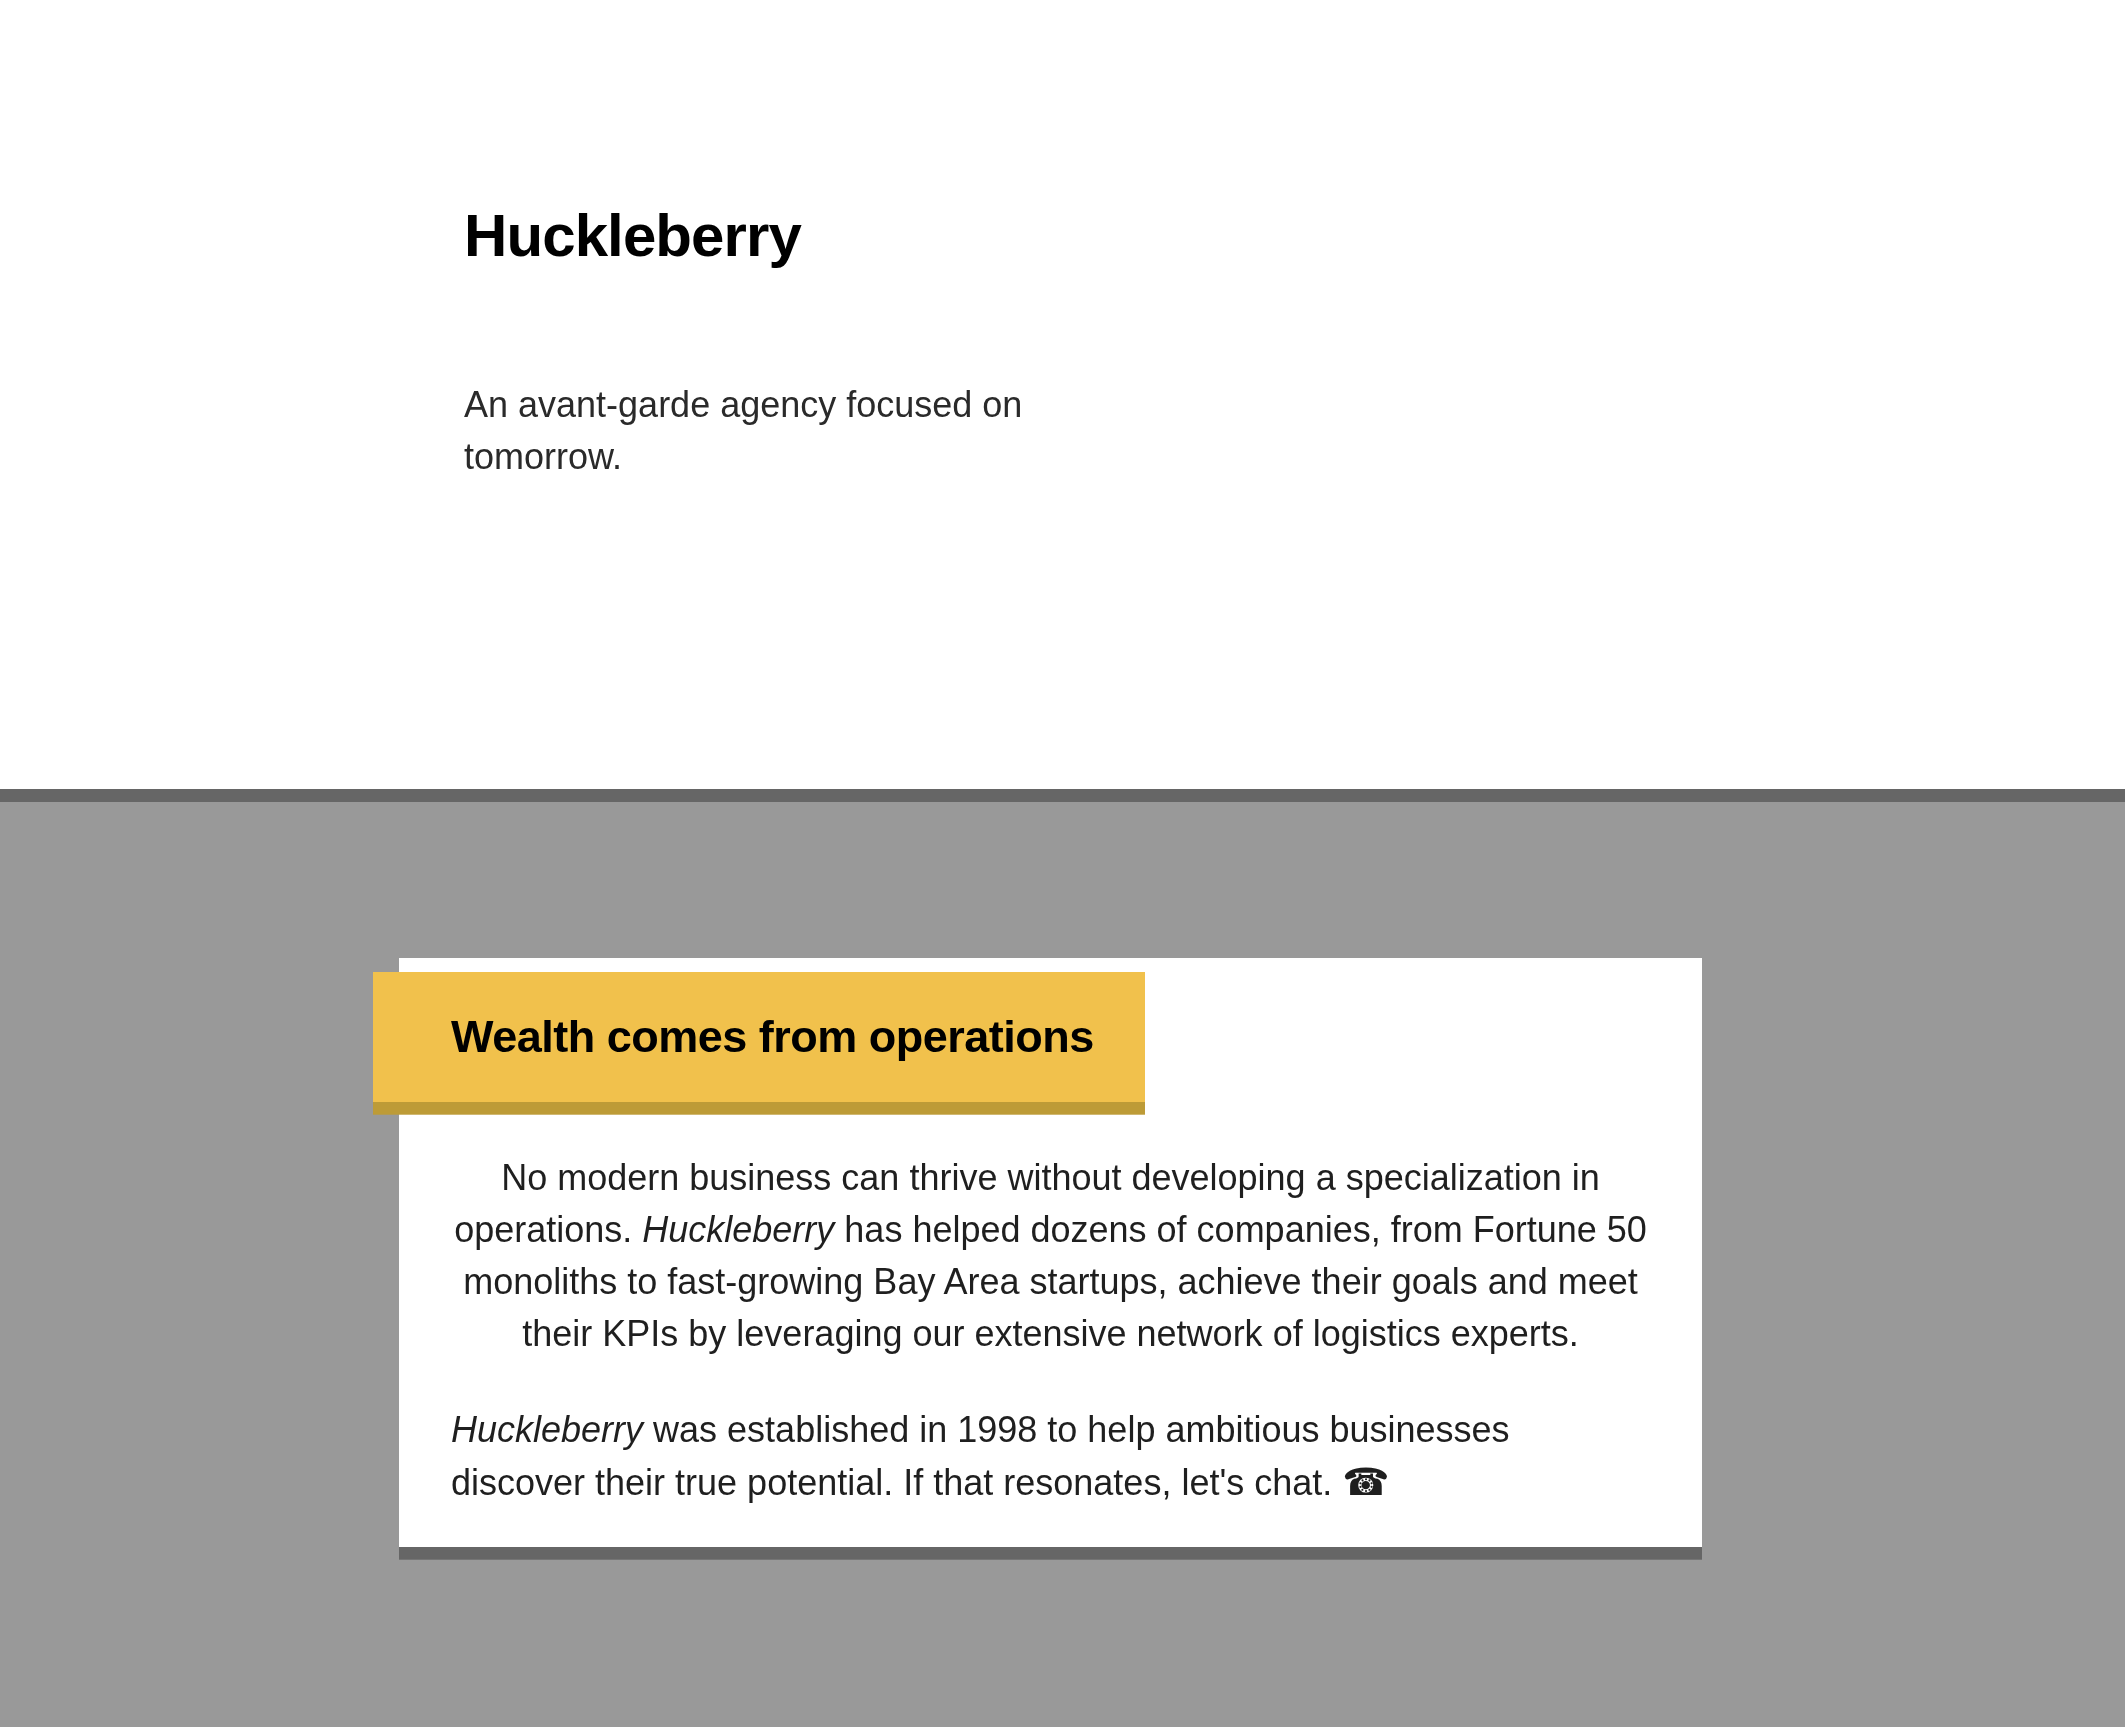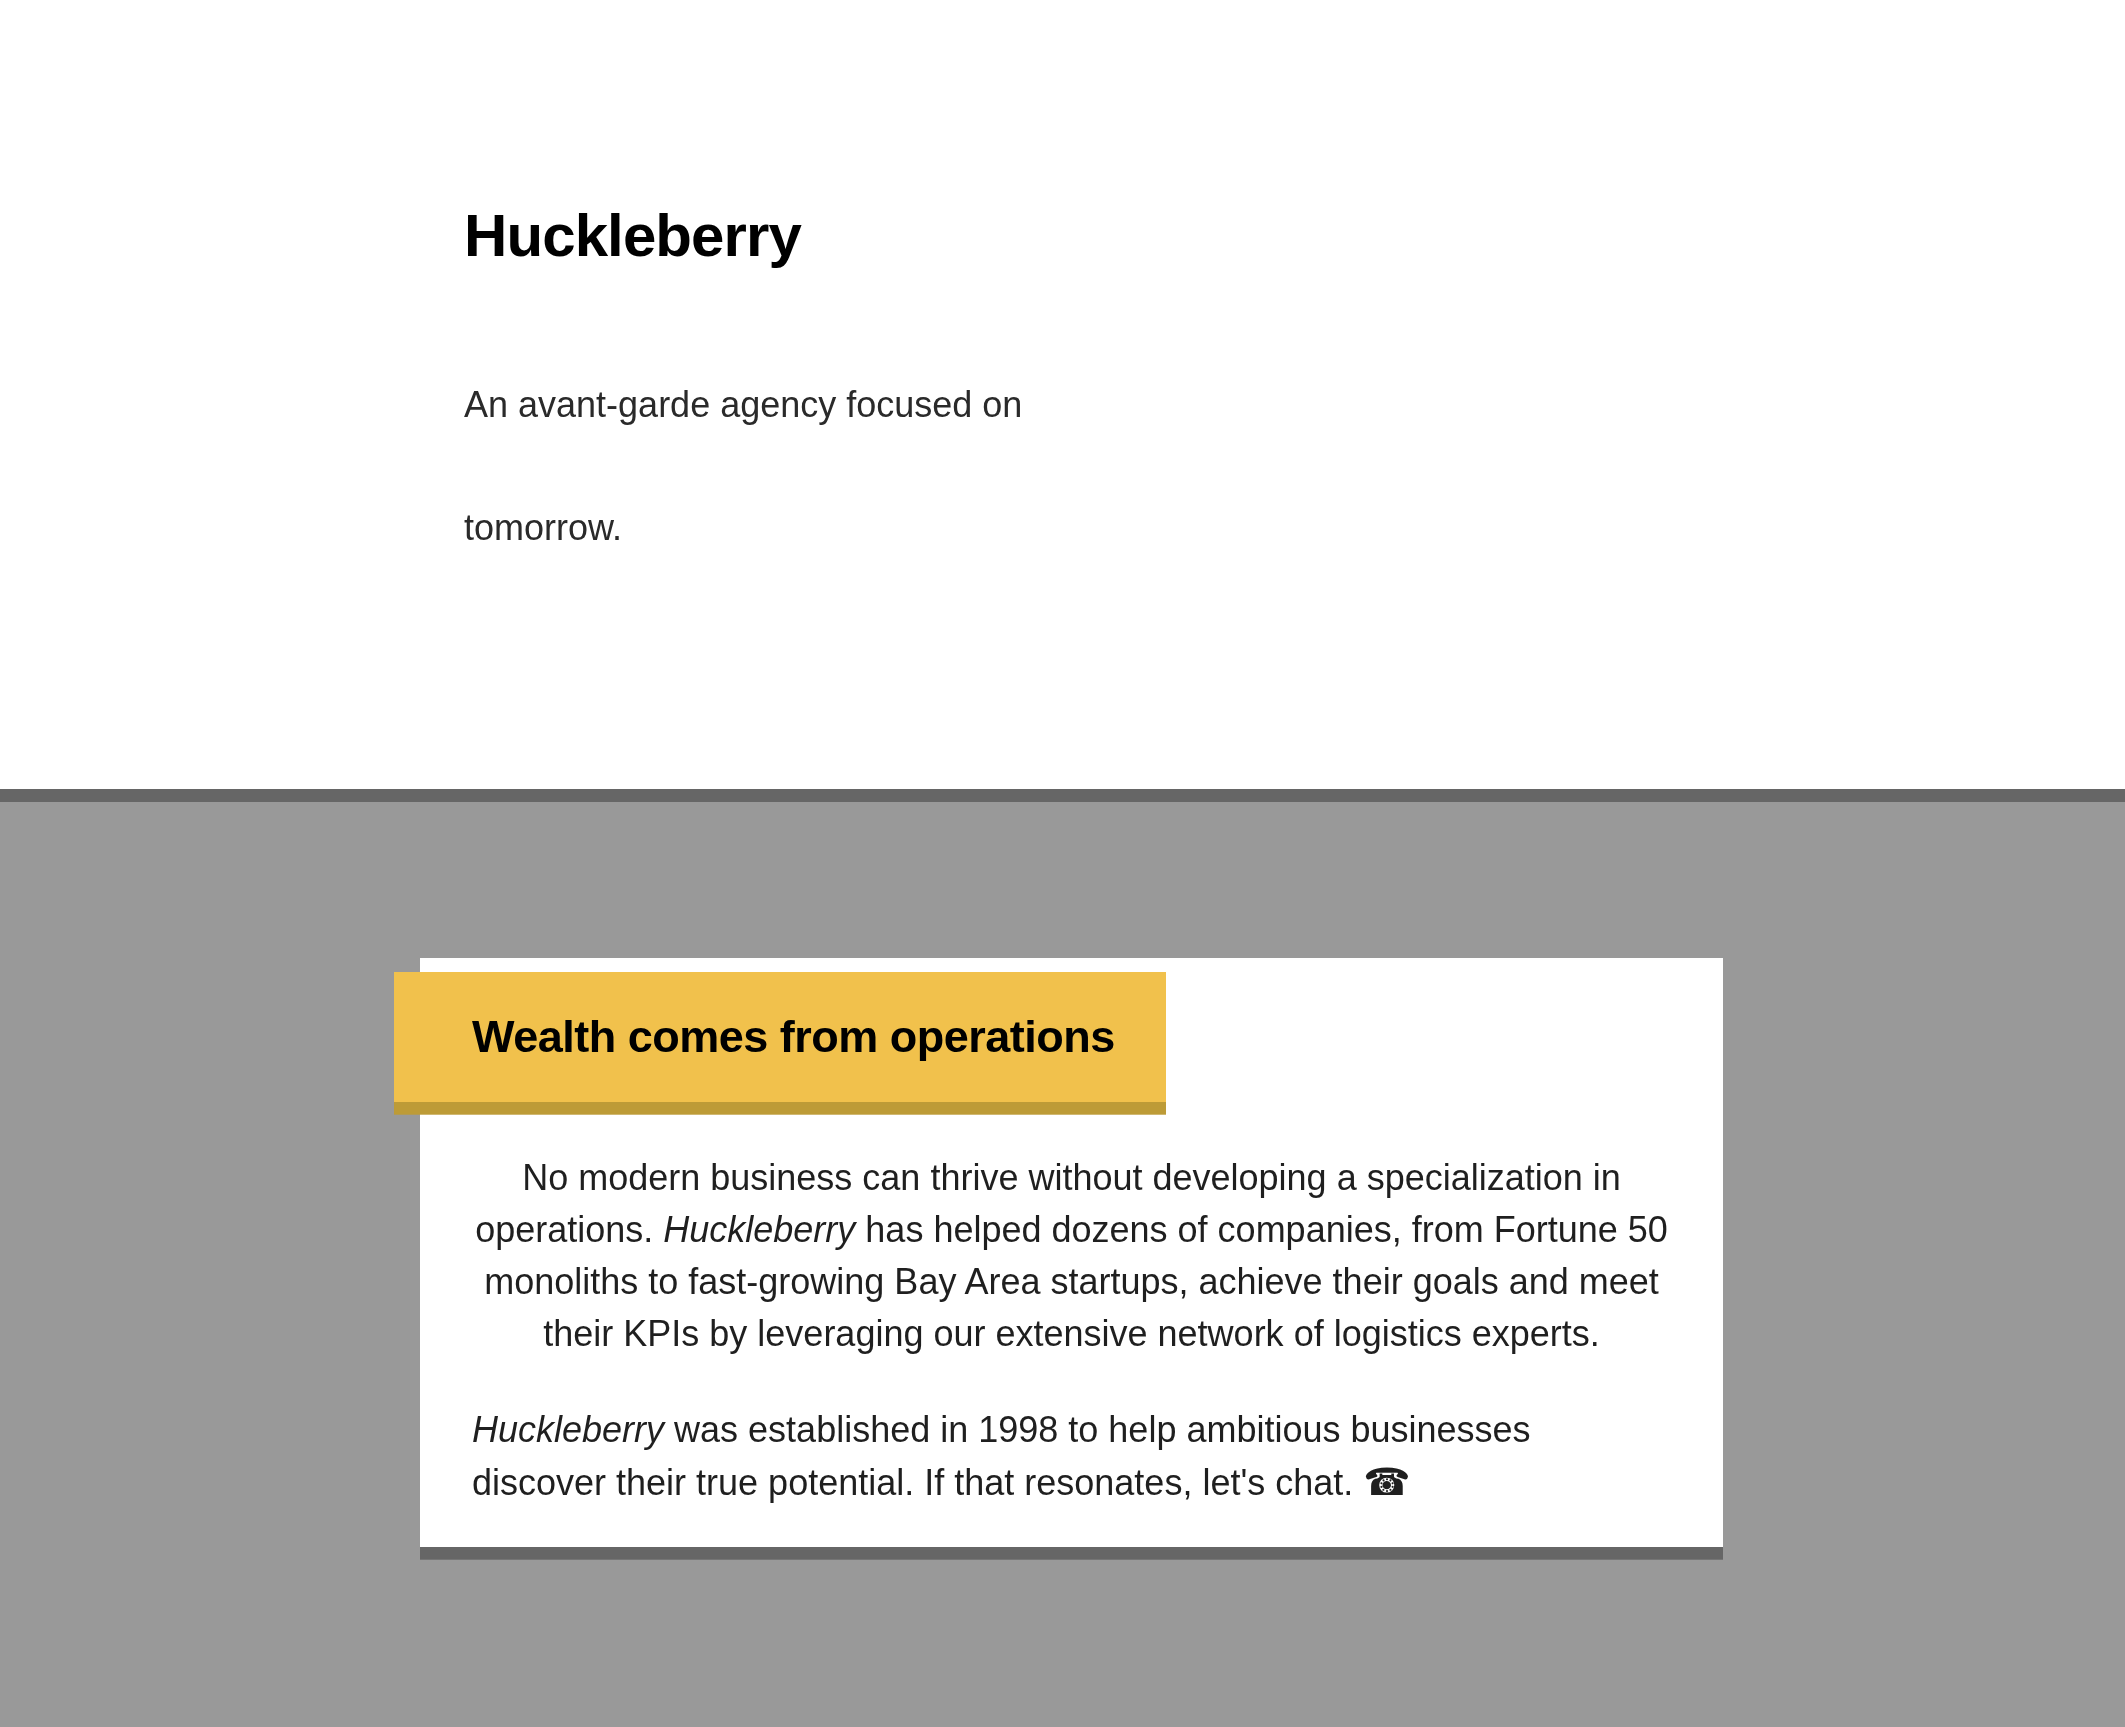--- a/index.html
+++ b/index.html
@@ -34,42 +34,42 @@
     font-weight: bold;
     letter-spacing: -0.9px;
     color: #000000;
   }
   .hero p {
     margin: 0;
     font-size: 36px;
     line-height: 52px;
     color: #2a2a2a;
   }
-  .hero p.intro { margin-bottom: 71px; }
+  .hero p.intro { }
   .hero .line { display: block; }
   .hl {
     font-weight: bold;
     color: var(--highlight, #4a9e6e);
   }
 
   
   .divider {
     height: 12.7px;
     background: var(--divider, #666666);
   }
 
   
   .gray-section {
     position: relative;
     height: 926px;
     background: var(--gray-bg, #999999);
   }
   .card {
     position: absolute;
-    left: 420px;
+    left: 399px;
     top: 156px;
     width: 1303px;
     height: 589px;
     background: #ffffff;
     box-shadow: 0 12.7px 0 0 var(--card-shadow, #666666);
   }
   .banner {
     position: absolute;
     left: -26px;
     top: 14.5px;

